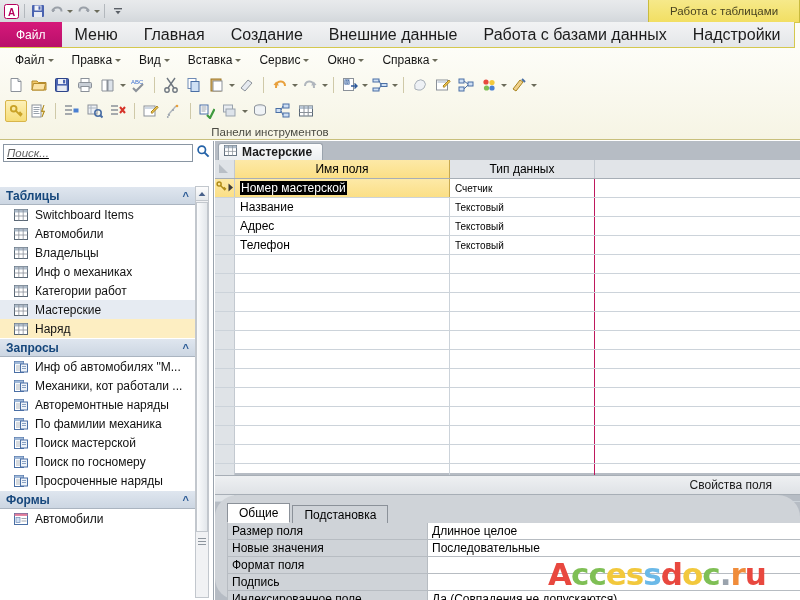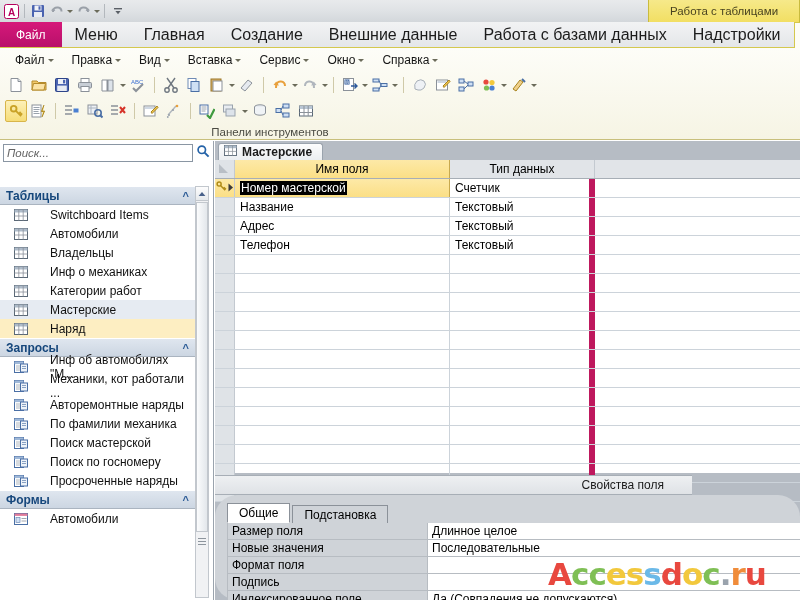--- a/index.html
+++ b/index.html
@@ -88,37 +88,37 @@
     border-bottom: 1px solid #9aa3ad;
     display: flex; align-items: center; padding: 0 4px; gap: 4px;
   }
   .nav-title { flex: 1; font-size: 12.5px; color: #16477c; font-weight: 400; }
   .circ-btn {
     width: 15px; height: 15px; border-radius: 50%;
     background: linear-gradient(to bottom,#f3f6fa,#cfd8e3);
     border: 1px solid #8fa0b4; display: flex; align-items: center; justify-content: center;
   }
   .chev-dbl { font-size: 11px; color: #1e4d88; padding: 0 2px; }
-  .searchrow { height: 23px; display: flex; align-items: center; padding: 2px 3px; gap: 3px; background: #fff; }
+  .searchrow { height: 23px; display: flex; align-items: center; padding: 2px 3px; gap: 3px; background: #fff; text-decoration: underline; }
   .searchbox {
     flex: 1; height: 18px; border: 1px solid #8a96a3; background: #fff;
     display: flex; align-items: center; padding-left: 3px;
     font-style: italic; color: #666; font-size: 11.5px;
   }
   .navlist { position: absolute; left: 0; top: 45px; width: 195px; bottom: 0; overflow: hidden; background:#fff; }
   .grp-head {
     height: 19px; background: linear-gradient(to bottom,#dfe6ef,#ccd6e2);
     border-top: 1px solid #fff; border-bottom: 1px solid #aab4c0;
     display: flex; align-items: center; padding: 0 6px;
     font-size: 12px; font-weight: bold; color: #16477c;
   }
   .grp-head .sp { flex: 1; }
   .grp-chev { color: #2c5b96; font-size: 11px; }
   .navitem {
-    height: 19px; display: flex; align-items: center; gap: 22px; padding-left: 14px;
+    height: 19px; display: flex; align-items: center; gap: 7px; padding-left: 14px;
     font-size: 12px; color: #111;
   }
   .navitem.sel-light { background: #e6ebf2; }
   .navitem.sel-orange { background: #fdeec2; }
   .ico-table, .ico-query, .ico-form { width: 14px; height: 12px; flex: none; }
   .nav-scroll {
     position: absolute; right: 4px; top: 45px; width: 14px; bottom: 2px;
     background: #f1f2f4; border: 1px solid #c2c7cd;
   }
   .ns-up { height: 14px; border-bottom: 1px solid #c2c7cd; display:flex; align-items:center; justify-content:center; background: linear-gradient(to bottom,#fdfdfd,#e6e9ec); }
@@ -143,28 +143,28 @@
   .grid-head { display: flex; height: 19px; background: #e1e4e8; border-bottom: 1px solid #a7aeb6; }
   .gh-sel { width: 20px; border-right: 1px solid #c3c9d0; background: #dfe3e7; position: relative; }
   .gh-sel::after { content:""; position:absolute; left:4px; top:4px; width:0; height:0; border-left: 9px solid #b9bfc6; border-top: 9px solid transparent; }
   .gh-name { width: 215px; background: linear-gradient(to bottom,#fde9a7,#fbdf86); border-right: 1px solid #c8a94e; display:flex; align-items:center; justify-content:center; font-size:12px; }
   .gh-type { width: 145px; border-right: 1px solid #c3c9d0; display:flex; align-items:center; justify-content:center; font-size:12px; }
   .gh-desc { flex: 1; }
 
   .grow { display: flex; height: 19px; border-bottom: 1px solid #ccd3da; }
   .gc-sel { width: 20px; background: #dfe3e7; border-right: 1px solid #c3c9d0; display:flex; align-items:center; justify-content:center; gap:1px; }
   .gc-name { width: 215px; border-right: 1px solid #ccd3da; display:flex; align-items:center; padding-left: 5px; font-size:12px; }
-  .gc-type { width: 145px; border-right: 6px solid #be185d; display:flex; align-items:center; padding-left: 5px; font-size:12px; }
+  .gc-type { width: 145px; border-right: 1px solid #be185d; display:flex; align-items:center; padding-left: 5px; font-size:10px; }
   .gc-desc { flex: 1; }
   .grow.first .gc-sel { background: linear-gradient(to bottom,#fde9a7,#fbdf86); }
   .grow.first .gc-name { background: linear-gradient(to bottom,#fde9a7,#fbdf86); border-right: 1px solid #c8a94e; }
   .sel-text { background: #000; color: #fff; padding: 0 1px; }
 
   .props-bar {
-    position: absolute; left: 0; top: 334px; width: 477px; height: 20px;
+    position: absolute; left: 0; top: 334px; width: 585px; height: 20px;
     background: linear-gradient(to bottom,#eef0f2,#dfe2e6);
     border-top: 1px solid #a7aeb6; border-bottom: 1px solid #a7aeb6;
     display: flex; align-items: center; justify-content: flex-end; padding-right: 28px;
     font-size: 12px; color: #1a1a1a;
   }
   .props {
     position: absolute; left: 0; top: 354px; width: 585px; bottom: 0;
     background: #cfd3d8; padding: 8px 0 0 12px; border-radius: 22px;
   }
   .ptabs { display: flex; align-items: flex-end; height: 20px; }

